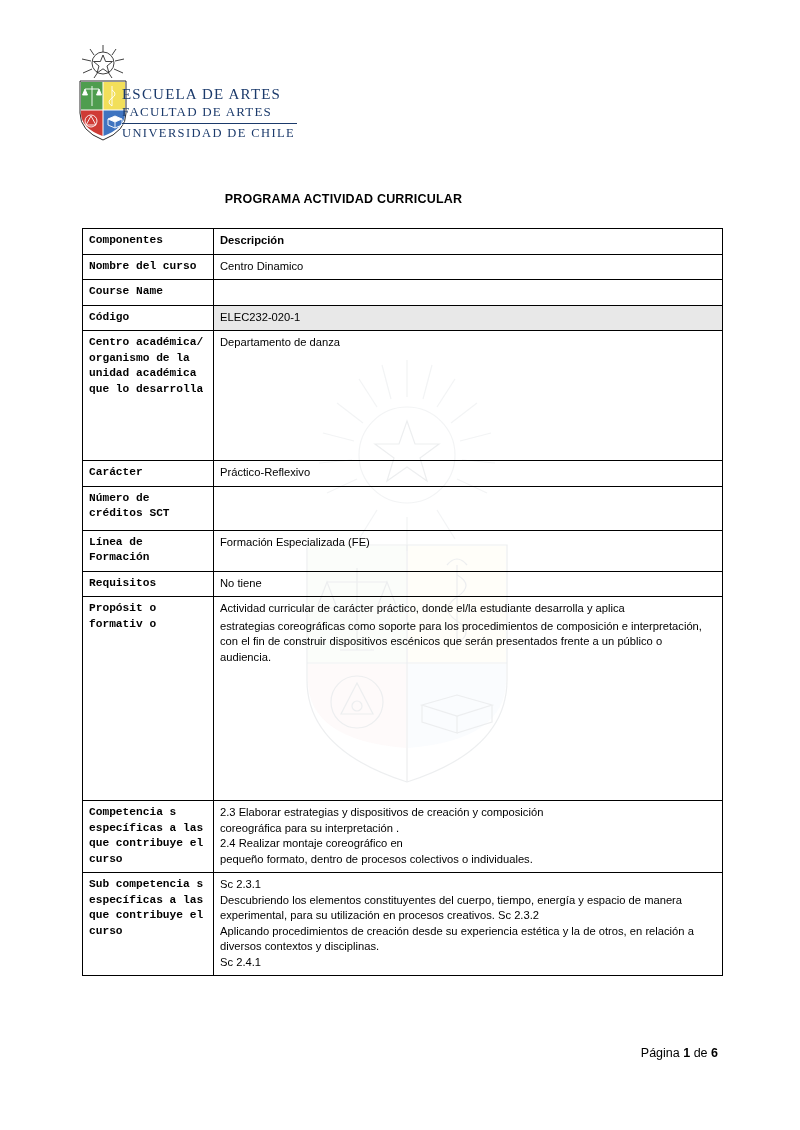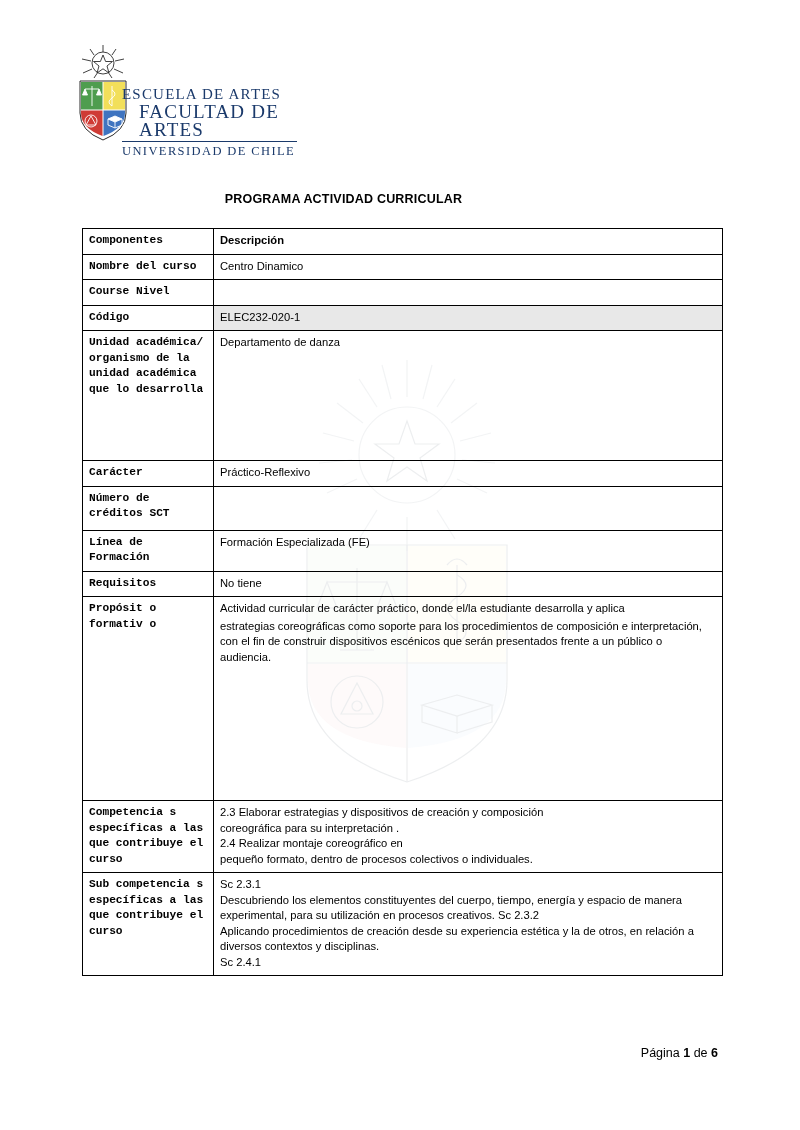--- a/index.html
+++ b/index.html
@@ -58,26 +58,25 @@
     width: 175px;
   }
   .logo-line1 {
     font-size: 15px;
     letter-spacing: 1.2px;
     color: #1b3a6b;
     font-family: "Liberation Serif", serif;
     line-height: 18px;
   }
   .logo-line2 {
-    font-size: 19px;
+    font-size: 13px;
     letter-spacing: 1.2px;
     color: #1b3a6b;
     font-family: "Liberation Serif", serif;
     line-height: 18px;
-    margin-left: 17px;
   }
   .logo-rule {
     width: 175px;
     height: 1px;
     background: #1b3a6b;
     margin: 2px 0 2px 0;
   }
   .logo-line3 {
     font-size: 12.5px;
     letter-spacing: 1.4px;
@@ -276,31 +275,31 @@
           <td class="k">Componentes</td>
           <td class="v" style="font-weight:bold;">Descripción</td>
         </tr>
 
         <tr>
           <td class="k">Nombre del curso</td>
           <td class="v">Centro Dinamico</td>
         </tr>
 
         <tr>
-          <td class="k">Course Nivel</td>
+          <td class="k">Course Name</td>
           <td class="v"></td>
         </tr>
 
         <tr>
           <td class="k">Código</td>
           <td class="v shaded">ELEC232-020-1</td>
         </tr>
 
         <tr>
-          <td class="k" style="height:120px;">Unidad académica/ organismo de la unidad académica que lo desarrolla</td>
+          <td class="k" style="height:120px;">Centro académica/ organismo de la unidad académica que lo desarrolla</td>
           <td class="v">Departamento de danza</td>
         </tr>
 
         <tr>
           <td class="k">Carácter</td>
           <td class="v">Práctico-Reflexivo</td>
         </tr>
 
         <tr>
           <td class="k" style="height:34px;">Número de créditos SCT</td>

